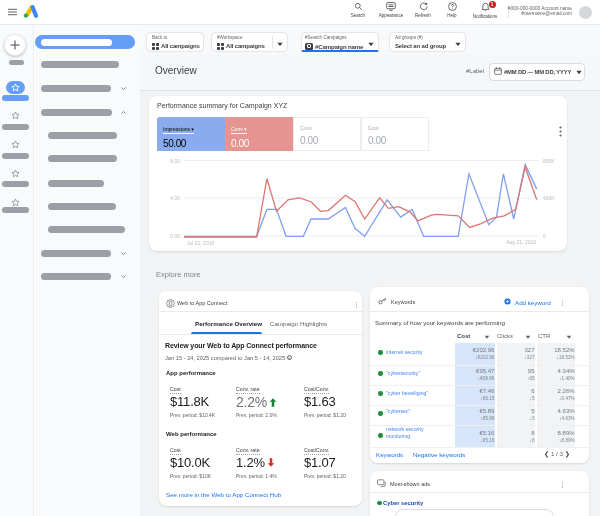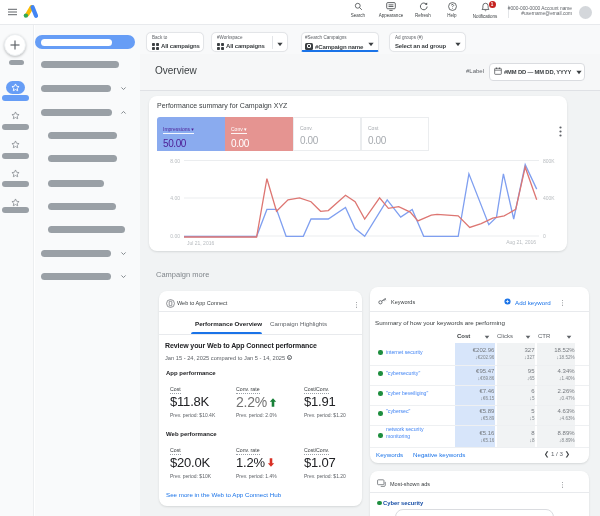--- a/index.html
+++ b/index.html
@@ -213,21 +213,21 @@
     <div class="abs" style="left:14px;top:4.5px;font-size:5.8px;letter-spacing:-0.15px;font-weight:bold;color:#3c4043;white-space:nowrap">#MM DD — MM DD, YYYY</div>
     <svg class="abs" style="right:2.5px;top:6px" width="6" height="4.5" viewBox="0 0 8 6" fill="#3c4043">
           <path d="M0.5 1h7L4 5.5z"></path>
         </svg>
   </div>
 </div>
 
 <div class="card" style="left:9px;top:71px;width:418px;height:155px">
   <div class="abs" style="left:8px;top:6px;font-size:7px;color:#3c4043">Performance summary for Campaign XYZ</div>
 
-  <div class="abs" style="left:8px;top:21px;width:68px;height:34px;background:#8aabef;border-radius:3px 0 0 0;color:#4c1d95">
+  <div class="abs" style="left:8px;top:21px;width:68px;height:34px;background:#8aabef;border-radius:3px 0 0 0;color:#000000">
     <div style="margin:8px 0 0 6px;font-size:5px;border-bottom:1px solid rgba(255,255,255,.9);display:inline-block;padding-bottom:1px">Impressions ▾</div>
     <div style="margin:3px 0 0 6px;font-size:10px;letter-spacing:-0.4px">50.00</div>
   </div>
   <div class="abs" style="left:76px;top:21px;width:68px;height:34px;background:#e59491;color:#fff">
     <div style="margin:8px 0 0 6px;font-size:5px;border-bottom:1px solid rgba(255,255,255,.9);display:inline-block;padding-bottom:1px">Conv ▾</div>
     <div style="margin:3px 0 0 6px;font-size:10px;letter-spacing:-0.4px">0.00</div>
   </div>
   <div class="abs" style="left:144px;top:21px;width:68px;height:34px;background:#fff;border:1px solid #ebedef;color:#a7abb0">
     <div style="margin:7px 0 0 6px;font-size:5px">Conv.</div>
     <div style="margin:4px 0 0 6px;font-size:10px;letter-spacing:-0.4px">0.00</div>
@@ -259,21 +259,21 @@
       <text x="394" y="104">400K</text>
       <text x="394" y="142">0</text>
       <text x="38" y="148.5">Jul 21, 2016</text>
       <text x="387" y="147.5" text-anchor="end">Aug 21, 2016</text>
     </g>
     <polyline fill="none" stroke="#7f9ff0" stroke-width="1.3" points="35,140.5 107.6,140.5 117.9,113.4 127.5,113.4 137.1,140.3 154.3,140.3 162,123 179.3,123 196.5,111.5 206.1,132.6 215.7,140.3 238.2,103.8 251.7,121.1 263.2,113.4 274.7,140.3 309.2,140.3 319.9,77.8 339.8,128.7 347.5,121.1 354.4,77.8 364.7,123 376.2,68.6 387.7,93.1"></polyline>
     <polyline fill="none" stroke="#dd7672" stroke-width="1.3" points="35,141 107.6,141 117.9,82.7 127.5,115.3 139,103.8 150.5,101.9 162,105.7 171.6,115.3 179.3,114.6 196.5,99.2 206.1,105.7 215.7,123 230.6,101.9 239.4,112.3 249.7,110.7 261.2,116.1 268.9,124.9 282.3,119.2 288.1,118.4 309.2,119.9 320.7,131.4 332.2,127.6 343.7,122.2 355.2,119.9 366.7,113.4 376.2,71.2 387.7,103.8"></polyline>
   </svg>
 </div>
 
-<div class="abs" style="left:16px;top:245px;font-size:7.5px;color:#80868b">Campaign more</div>
+<div class="abs" style="left:16px;top:245px;font-size:7.5px;color:#80868b">Explore more</div>
 
 <div class="card" style="left:19px;top:266px;width:203px;height:215px">
   <svg class="abs" style="left:7px;top:8px" width="9" height="9" viewBox="0 0 24 24" fill="none" stroke="#5f6368" stroke-width="1.8">
         <circle cx="12" cy="12" r="10.5"></circle>
         <rect x="8.5" y="6" width="7" height="12" rx="1.5"></rect>
       </svg>
   <div class="abs" style="left:18px;top:8.5px;font-size:5.5px;color:#3c4043">Web to App Connect</div>
   <div class="abs" style="left:194px;top:10px;color:#5f6368;font-size:7px">⋮</div>
   <div class="abs" style="left:0;top:20px;width:203px;height:1px;background:#e8eaed"></div>
 
@@ -287,26 +287,26 @@
 
   <div class="abs" style="left:11px;top:94.5px;font-size:5.2px;color:#3c4043;border-bottom:1px dotted #9aa0a6;padding-bottom:1px">Cost</div>
   <div class="abs" style="left:11px;top:103px;font-size:13px;color:#202124;letter-spacing:-0.2px">$11.8K</div>
   <div class="abs" style="left:11px;top:120.5px;font-size:5px;color:#5f6368;white-space:nowrap">Prev. period: $10.4K</div>
   <div class="abs" style="left:77px;top:94.5px;font-size:5.2px;color:#3c4043;border-bottom:1px dotted #9aa0a6;padding-bottom:1px">Conv. rate</div>
   <div class="abs" style="left:77px;top:103px;font-size:14px;color:#737373;letter-spacing:-0.2px">2.2%<svg style="margin-left:2px" width="8" height="9" viewBox="0 0 12 14">
           <path d="M6 0.5 L11 6 H8 V13.5 H4 V6 H1z" fill="#188038"></path>
         </svg></div>
   <div class="abs" style="left:77px;top:120.5px;font-size:5px;color:#5f6368;white-space:nowrap">Prev. period: 2.0%</div>
   <div class="abs" style="left:145px;top:94.5px;font-size:5.2px;color:#3c4043;border-bottom:1px dotted #9aa0a6;padding-bottom:1px">Cost/Conv.</div>
-  <div class="abs" style="left:145px;top:103px;font-size:13px;color:#202124;letter-spacing:-0.2px">$1.91</div>
+  <div class="abs" style="left:145px;top:103px;font-size:13px;color:#202124;letter-spacing:-0.2px">$1.63</div>
   <div class="abs" style="left:145px;top:120.5px;font-size:5px;color:#5f6368;white-space:nowrap">Prev. period: $1.20</div>
   <div class="abs" style="left:7px;top:140px;font-size:6px;font-weight:bold;color:#202124">Web performance</div>
 
   <div class="abs" style="left:11px;top:155.5px;font-size:5.2px;color:#3c4043;border-bottom:1px dotted #9aa0a6;padding-bottom:1px">Cost</div>
-  <div class="abs" style="left:11px;top:164px;font-size:13px;color:#202124;letter-spacing:-0.2px">$20.0K</div>
+  <div class="abs" style="left:11px;top:164px;font-size:13px;color:#202124;letter-spacing:-0.2px">$10.0K</div>
   <div class="abs" style="left:11px;top:181.5px;font-size:5px;color:#5f6368;white-space:nowrap">Prev. period: $10K</div>
   <div class="abs" style="left:77px;top:155.5px;font-size:5.2px;color:#3c4043;border-bottom:1px dotted #9aa0a6;padding-bottom:1px">Conv. rate</div>
   <div class="abs" style="left:77px;top:164px;font-size:13px;color:#202124;letter-spacing:-0.2px">1.2%<svg style="margin-left:2px" width="8" height="9" viewBox="0 0 12 14">
           <path d="M6 13.5 L1 8 H4 V0.5 H8 V8 H11z" fill="#d93025"></path>
         </svg></div>
   <div class="abs" style="left:77px;top:181.5px;font-size:5px;color:#5f6368;white-space:nowrap">Prev. period: 1.4%</div>
   <div class="abs" style="left:145px;top:155.5px;font-size:5.2px;color:#3c4043;border-bottom:1px dotted #9aa0a6;padding-bottom:1px">Cost/Conv.</div>
   <div class="abs" style="left:145px;top:164px;font-size:13px;color:#202124;letter-spacing:-0.2px">$1.07</div>
   <div class="abs" style="left:145px;top:181.5px;font-size:5px;color:#5f6368;white-space:nowrap">Prev. period: $1.20</div>
   <div class="abs" style="left:7px;top:200px;font-size:6.2px;color:#1a73e8;white-space:nowrap">See more in the Web to App Connect Hub</div>

